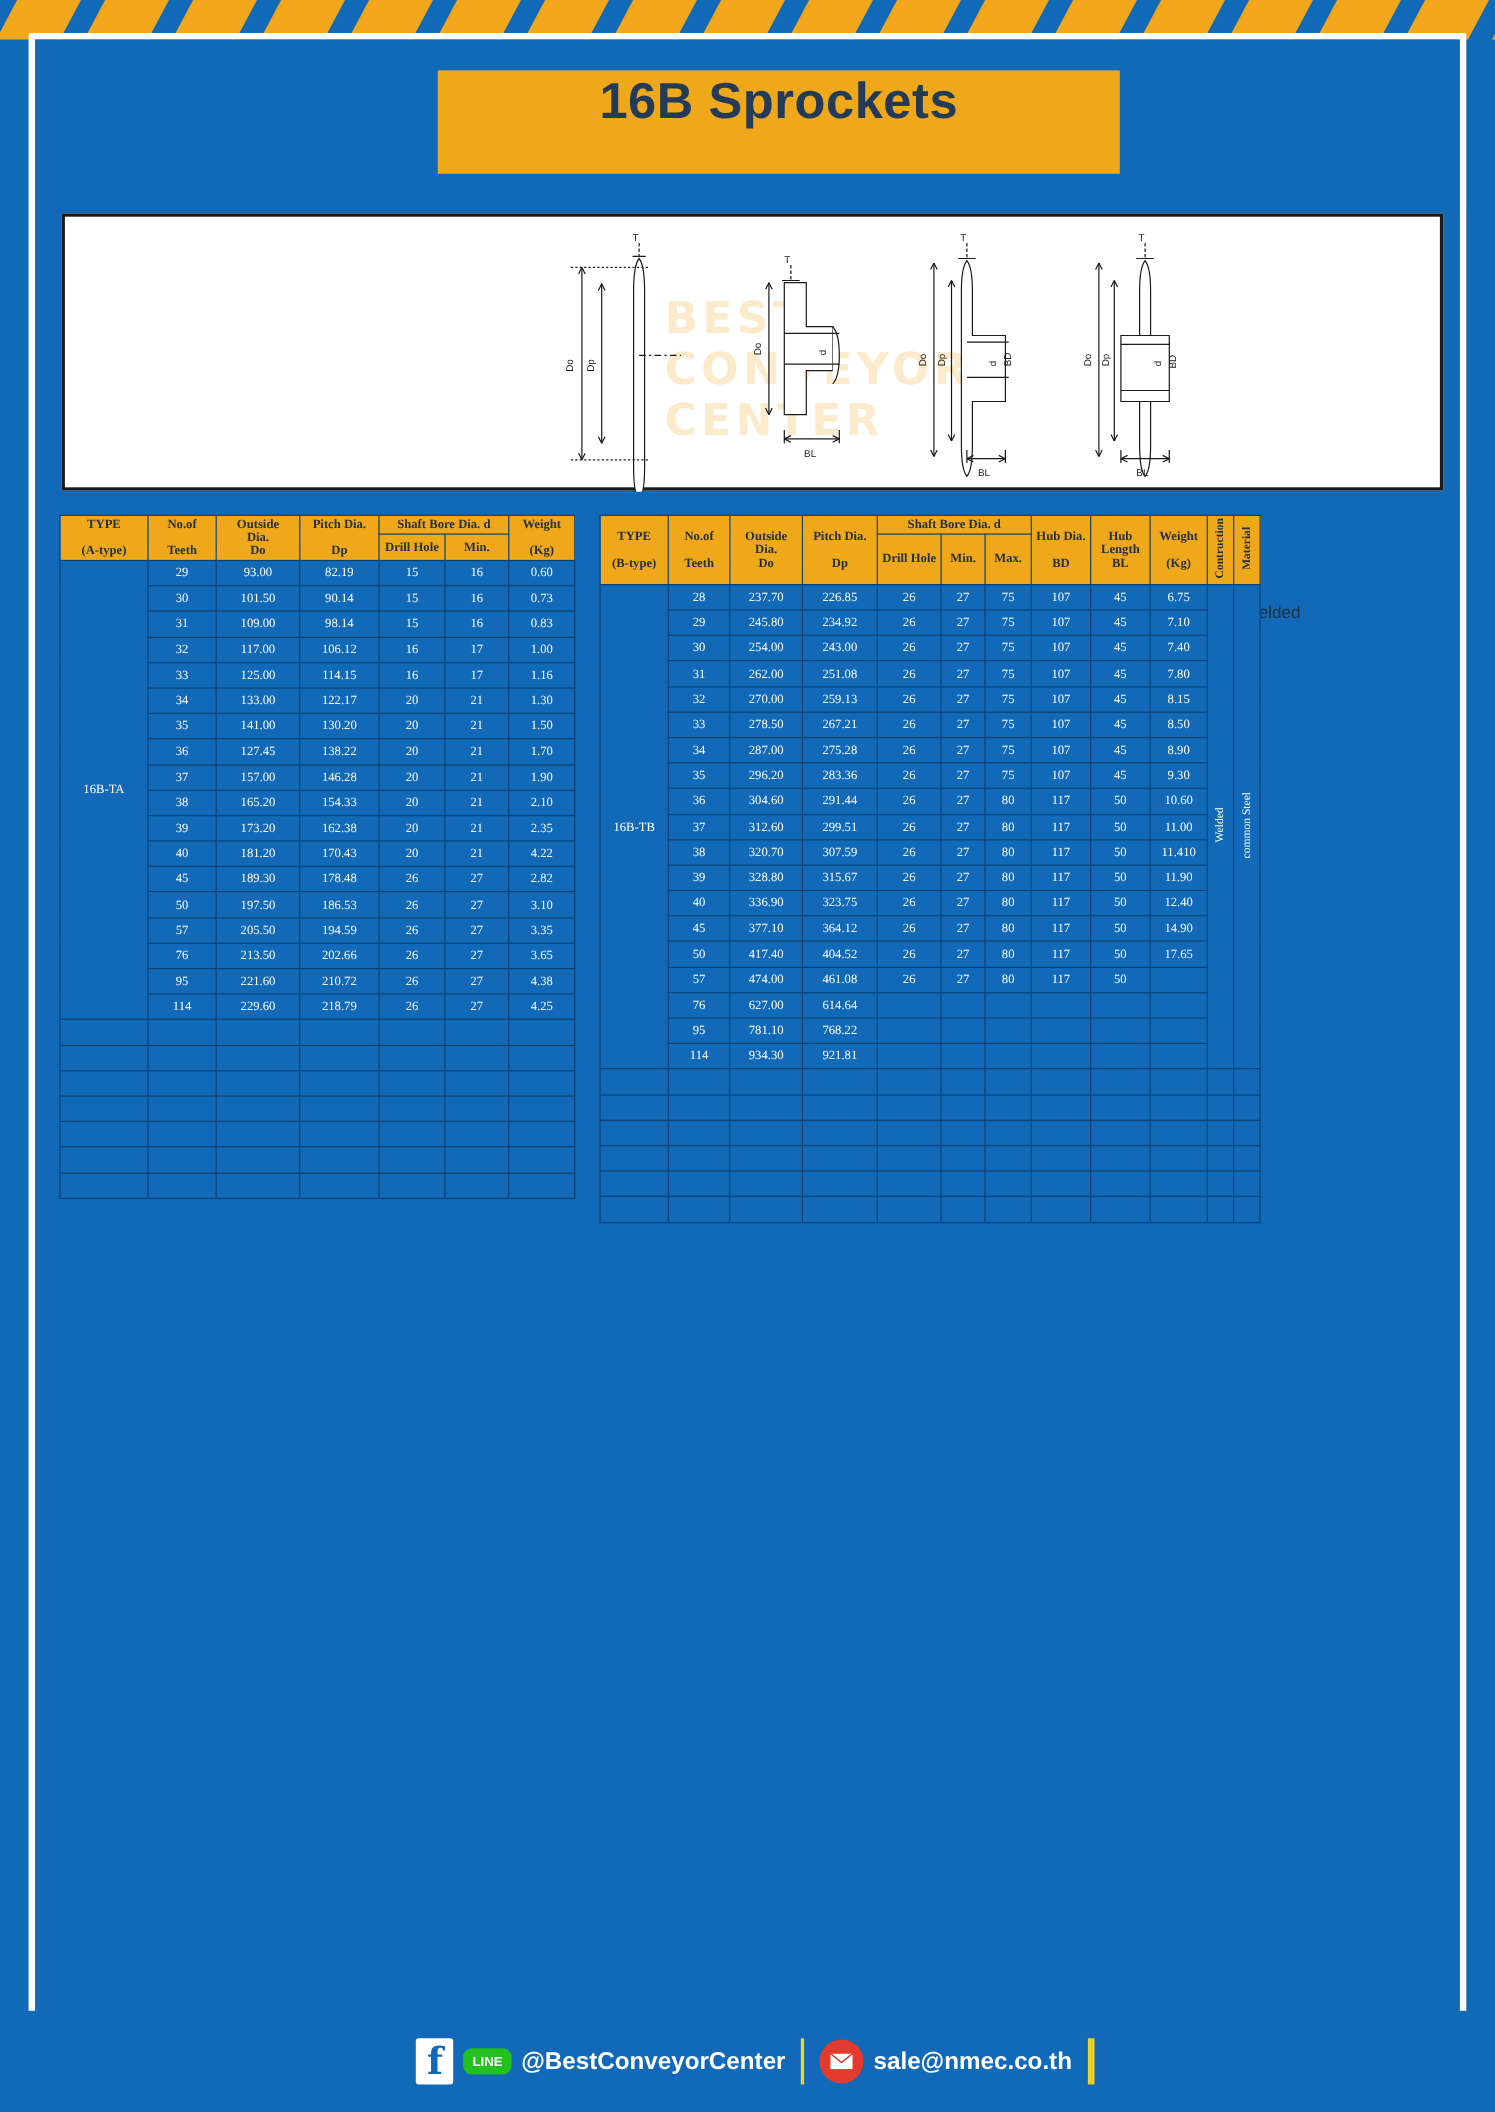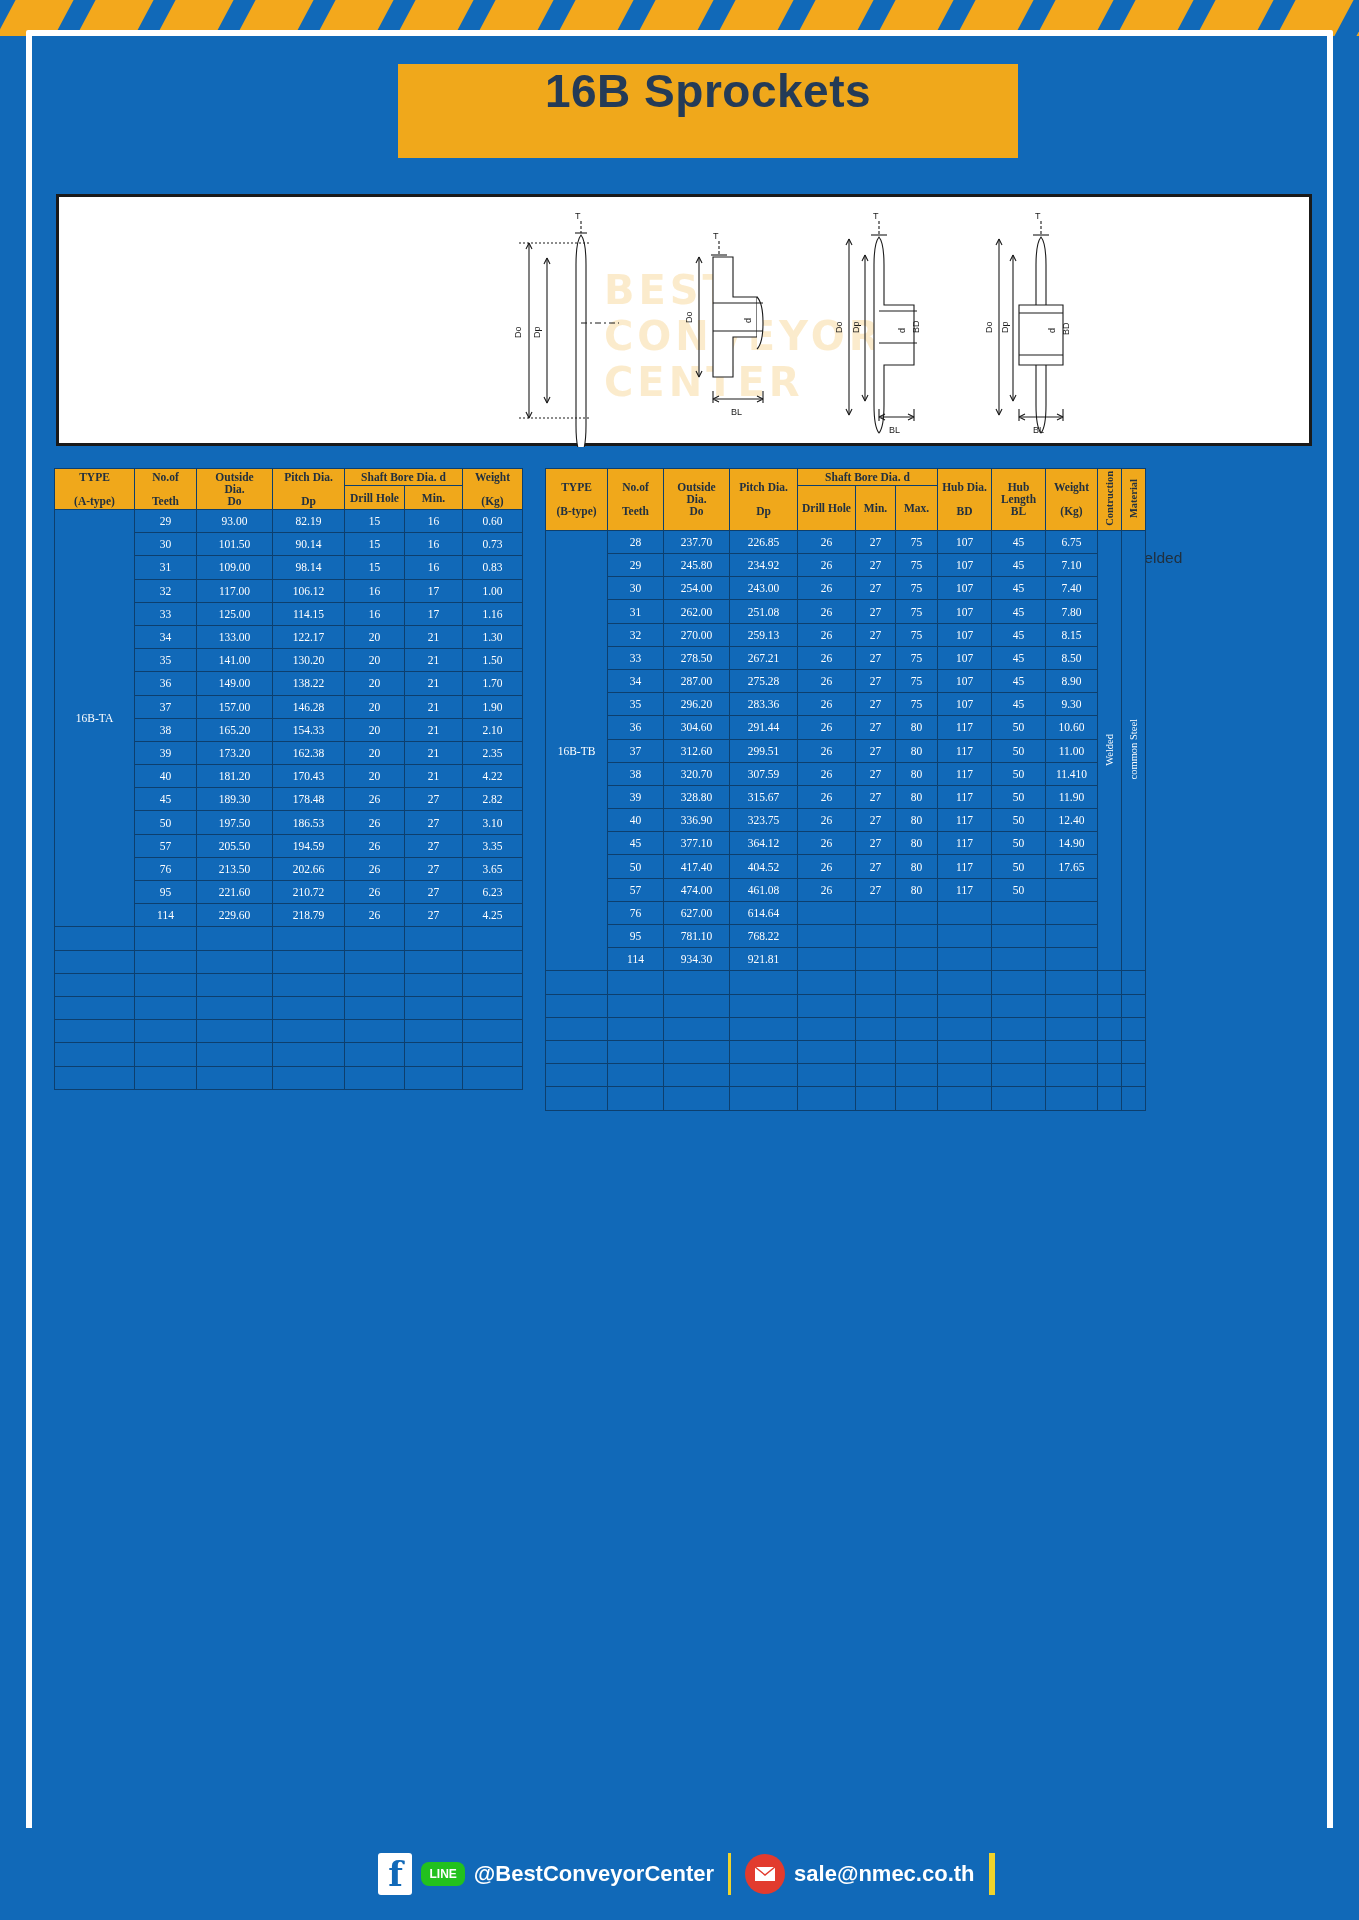--- a/index.html
+++ b/index.html
@@ -332,21 +332,21 @@
           <tr>
             <td>35</td>
             <td>141.00</td>
             <td>130.20</td>
             <td>20</td>
             <td>21</td>
             <td>1.50</td>
           </tr>
           <tr>
             <td>36</td>
-            <td>149.00</td>
+            <td>127.45</td>
             <td>138.22</td>
             <td>20</td>
             <td>21</td>
             <td>1.70</td>
           </tr>
           <tr>
             <td>37</td>
             <td>157.00</td>
             <td>146.28</td>
             <td>20</td>
@@ -408,21 +408,21 @@
             <td>26</td>
             <td>27</td>
             <td>3.65</td>
           </tr>
           <tr>
             <td>95</td>
             <td>221.60</td>
             <td>210.72</td>
             <td>26</td>
             <td>27</td>
-            <td>6.23</td>
+            <td>4.38</td>
           </tr>
           <tr>
             <td>114</td>
             <td>229.60</td>
             <td>218.79</td>
             <td>26</td>
             <td>27</td>
             <td>4.25</td>
           </tr>
           <tr>

